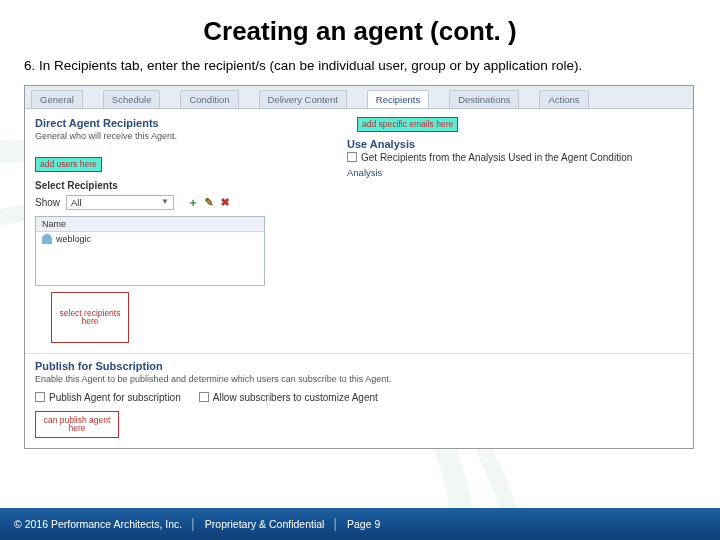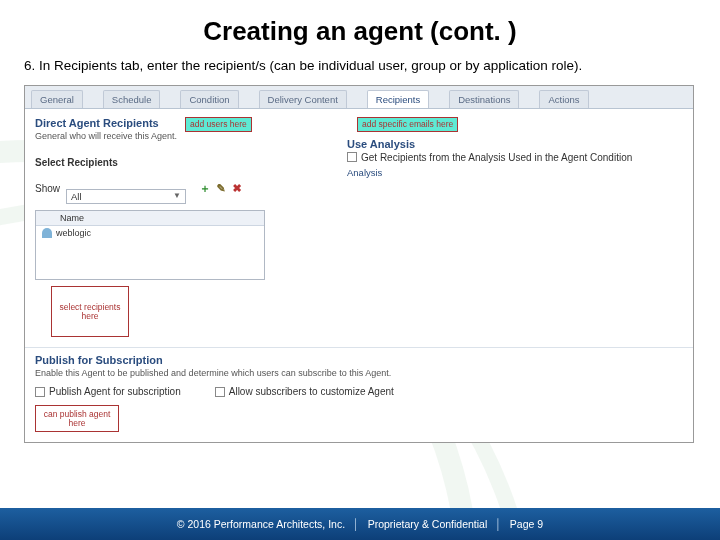--- a/index.html
+++ b/index.html
@@ -63,72 +63,71 @@
   .desc { font-size: 9px; color: #555; margin-bottom: 8px; }
   .callout {
     display: inline-block;
     border: 1px solid #a33;
     color: #a33;
     font-size: 8.5px;
     padding: 2px 4px;
     line-height: 1;
     background: #5eead4;
   }
-  .subhead-row { display: flex; align-items: start; gap: 8px; }
+  .subhead-row { display: flex; align-items: start; gap: 8px; flex-direction: column; }
   .section-label { font-weight: bold; font-size: 10px; margin: 8px 0 4px; }
   .show-row { display: flex; align-items: center; gap: 6px; margin-bottom: 6px; }
   .select-all {
     border: 1px solid #b0b8c4; background: #fff; padding: 1px 4px;
-    width: 120px; display: flex; justify-content: space-between;
+    width: 108px; display: flex; justify-content: space-between;
     font-size: 9.5px;
-    margin-top: 17px;
   }
   .tri { font-size: 8px; color: #666; }
   .iconbar { display: inline-flex; gap: 2px; margin-left: 6px; }
   .iconbar span {
     width: 14px; height: 14px; display: inline-flex; align-items: center; justify-content: center;
     font-size: 11px; font-weight: bold;
   }
   .plus { color: #2a8b2a; }
   .pencil { color: #7a6a2a; }
   .x { color: #b33; }
   .listbox {
     border: 1px solid #b0b8c4; background: #fff; width: 230px; height: 70px;
   }
   .listbox .hdr {
-    background: #edf1f7; border-bottom: 1px solid #cdd6e2; padding: 2px 24px; font-size: 9px;
+    background: #edf1f7; border-bottom: 1px solid #cdd6e2; padding: 2px 6px; font-size: 9px;
   }
   .listbox .row { padding: 2px 6px; font-size: 9px; display: flex; align-items: center; gap: 4px; }
   .person-icon { width: 10px; height: 10px; display:inline-block; background:#7fb3d8; border-radius:50% 50% 0 0; }
   .callout-select {
     border: 1px solid #a33; color:#a33; font-size:8.5px; padding:16px 4px;
     margin: 6px 0 0 16px; width: 78px; text-align:center; line-height:1;
   }
   .analysis-row { display:flex; align-items:center; gap:4px; margin-bottom:4px; }
   .chk { width:10px; height:10px; border:1px solid #888; display:inline-block; }
   .linklike { color:#2a4c7e; font-size:9.5px; }
   .pubsection {
     background:#fff; padding: 6px 10px 10px; border-top:1px solid #dbe2ea;
   }
-  .pubrow { display:flex; gap:34px; align-items:flex-end; margin-top:4px; }
+  .pubrow { display:flex; gap:18px; align-items:flex-end; margin-top:4px; }
   .callout-pub {
     border:1px solid #a33; color:#a33; font-size:8.5px; padding:4px 4px;
     margin-top:4px; width:84px; text-align:center; line-height:1;
   }
   
   .footer {
     position: absolute;
     bottom: 0; left: 0; right: 0;
     height: 32px;
     background: linear-gradient(#1d5fa0,#0d3f78);
     color: #fff;
     font-size: 10.5px;
     display: flex;
     align-items: center;
-    justify-content: center;
+    justify-content: flex-start;
     padding: 16px 14px;
     gap: 8px;
   }
   .footer .sep { color: #b9d0e8; }
   
   .swoosh1, .swoosh2 {
     position:absolute; border-radius:50%;
     border: 16px solid rgba(200,225,205,.25);
     pointer-events:none;
   }

